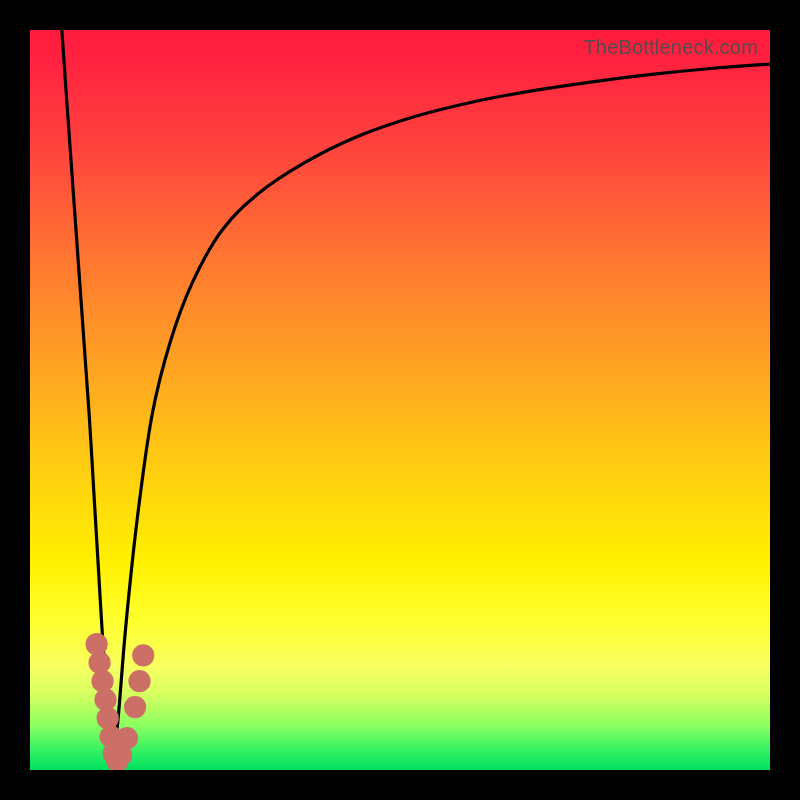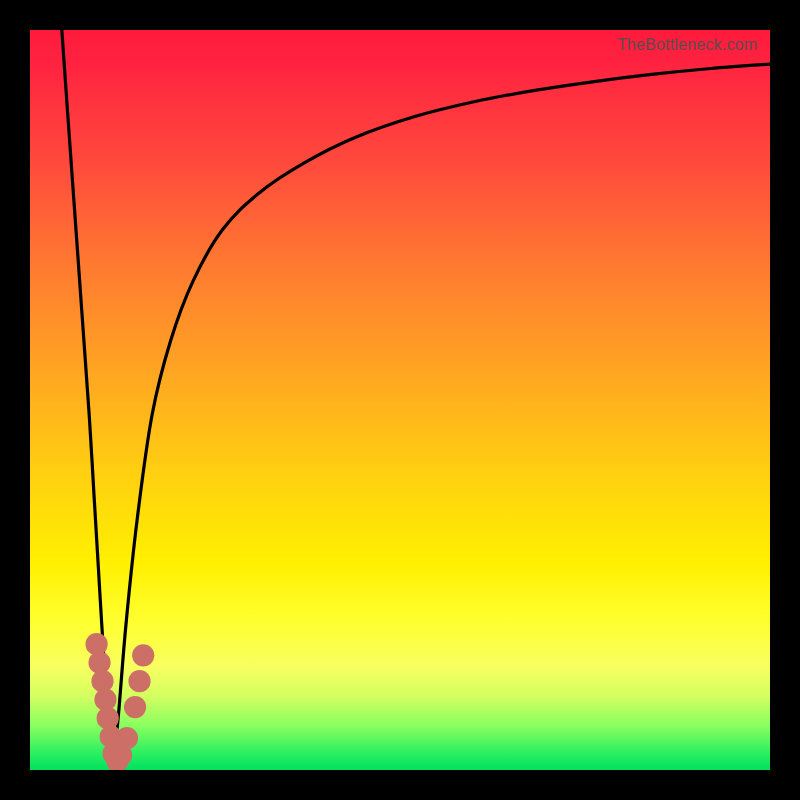--- a/index.html
+++ b/index.html
@@ -28,21 +28,21 @@
   .bg {
     position: absolute;
     left: 0; top: 0;
     width: 100%; height: 100%;
   }
   .watermark {
     position: absolute;
     top: 6px;
     right: 12px;
     color: #4f4f4f;
-    font-size: 16px;
+    font-size: 20px;
     font-weight: 500;
     letter-spacing: 0.2px;
     user-select: none;
   }
   svg {
     position: absolute;
     left: 0; top: 0;
   }
 </style>
 </head>

